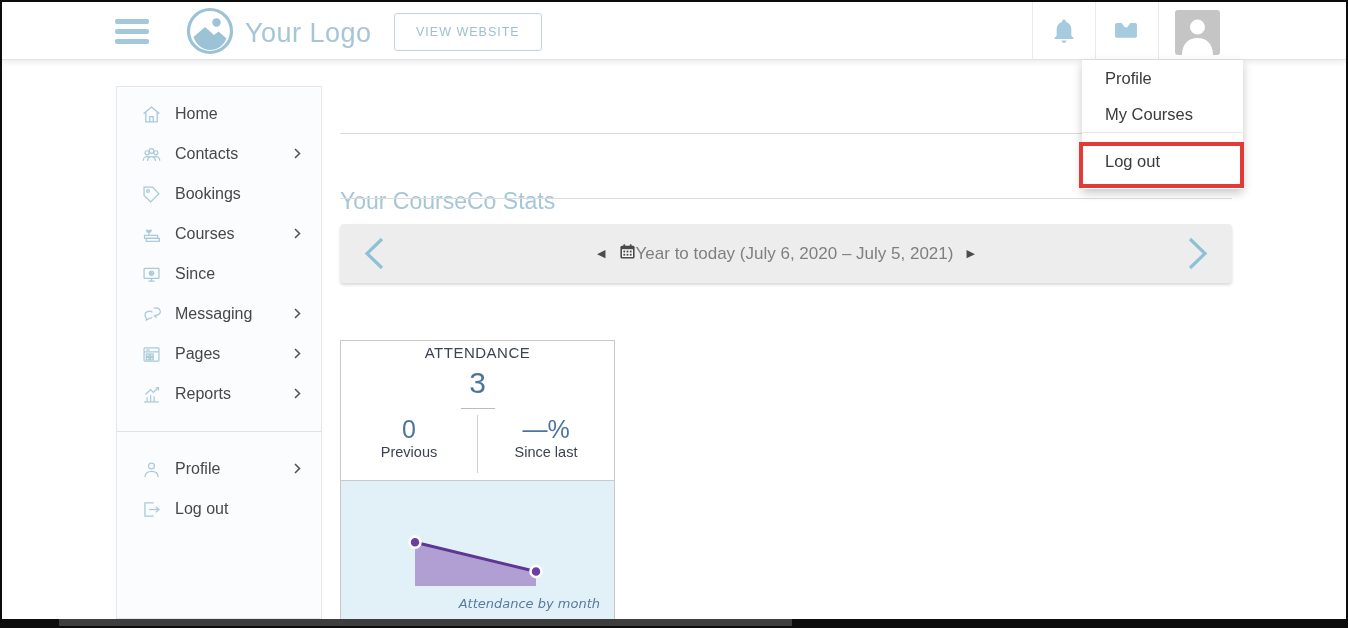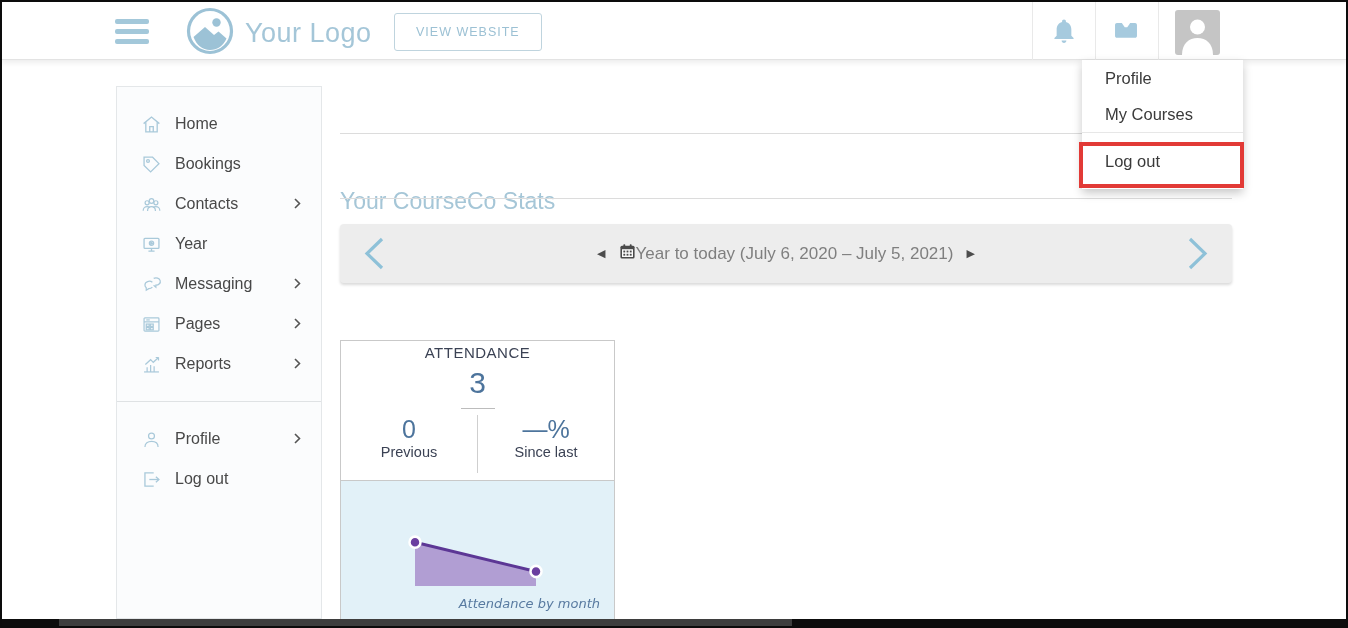--- a/index.html
+++ b/index.html
@@ -38,21 +38,21 @@
     font-size:16.5px; color:#3a3a3a; cursor:pointer; }
   .user-menu .menu-divider{ height:1px; background:#e7e7e7; }
   .user-menu .mi.logout{ height:56px; }
   .annotation-box{
     position:absolute; left:1077px; top:140px; width:165px; height:46px;
     border:4px solid #e23a36; z-index:60; pointer-events:none;
   }
   
   .sidebar{
     position:absolute; left:114px; top:84px; width:206px; bottom:7px;
-    background:#fbfcfd; border:1px solid #e4e7e9; z-index:5; padding-top:17px;
+    background:#fbfcfd; border:1px solid #e4e7e9; z-index:5; padding-top:7px;
   }
   .side-item{ height:40px; display:flex; align-items:center; padding-left:24px; cursor:pointer; }
   .side-item .s-icon{ width:21px; height:21px; margin-right:13px; flex:0 0 21px; }
   .side-item .s-label{ font-size:16px; color:#484848; }
   .side-item .s-chev{ margin-left:auto; margin-right:20px; }
   .side-divider{ height:1px; background:#dfe2e4; margin-top:17px; margin-bottom:17px; }
   
   .page-title{ position:absolute; left:338px; top:80px; font-size:29px; font-weight:bold; color:#8fbad1; }
   .rule{ position:absolute; left:338px; width:892px; height:1px; background:#dcdcdc; }
   .rule1{ top:131px; } .rule2{ top:196px; }
@@ -156,58 +156,73 @@
             <path d="M3 11 L12 3.5 L21 11"></path>
             <path d="M5.5 9.5 V20.5 H18.5 V9.5"></path>
             <path d="M10 20.5 V14.5 H14 V20.5"></path>
           </svg>
       </span>
       <span class="s-label">Home</span>
     </div>
 
     <div class="side-item">
       <span class="s-icon">
-        <svg viewBox="0 0 24 24" fill="none" stroke="#a9c9da" stroke-width="1.5">
-            <path d="M13 3.5 L20.5 11 L11 20.5 L3.5 13 L3.5 3.5 Z"></path>
-            <circle cx="8" cy="8" r="1.6"></circle>
-          </svg>
-      </span>
-      <span class="s-label">Bookings</span>
-    </div>
-
-    <div class="side-item">
-      <span class="s-icon">
         <svg viewBox="0 0 24 24" fill="none" stroke="#a9c9da" stroke-width="1.4">
             <circle cx="7" cy="10" r="2.3"></circle>
             <circle cx="17" cy="10" r="2.3"></circle>
             <circle cx="12" cy="8" r="2.6"></circle>
             <path d="M2.5 19 c0-3 2-4.5 4.5-4.5 1.3 0 2.4.4 3.2 1.1"></path>
             <path d="M21.5 19 c0-3-2-4.5-4.5-4.5-1.3 0-2.4.4-3.2 1.1"></path>
             <path d="M7.5 19.5 c0-3.2 2-5 4.5-5 s4.5 1.8 4.5 5"></path>
           </svg>
       </span>
       <span class="s-label">Contacts</span>
       <span class="s-chev">
         <svg width="7" height="11" viewBox="0 0 7 11" fill="none" stroke="#555" stroke-width="1.6">
             <path d="M1 1 L5.5 5.5 L1 10"></path>
           </svg>
       </span>
     </div>
 
+    <div class="side-item">
+      <span class="s-icon">
+        <svg viewBox="0 0 24 24" fill="none" stroke="#a9c9da" stroke-width="1.5">
+            <path d="M13 3.5 L20.5 11 L11 20.5 L3.5 13 L3.5 3.5 Z"></path>
+            <circle cx="8" cy="8" r="1.6"></circle>
+          </svg>
+      </span>
+      <span class="s-label">Bookings</span>
+    </div>
+
+    <div class="side-item">
+      <span class="s-icon">
+        <svg viewBox="0 0 24 24" fill="none" stroke="#a9c9da" stroke-width="1.4">
+            <rect x="4" y="13" width="15" height="3.4"></rect>
+            <rect x="6" y="16.4" width="15" height="3.4"></rect>
+            <path d="M9 13 V9.5 c1.5 0 2.5-1 2.5-2.5 -1.5 0-2.5 1-2.5 2.5 0-1.5-1-2.5-2.5-2.5 0 1.5 1 2.5 2.5 2.5"></path>
+          </svg>
+      </span>
+      <span class="s-label">Courses</span>
+      <span class="s-chev">
+        <svg width="7" height="11" viewBox="0 0 7 11" fill="none" stroke="#555" stroke-width="1.6">
+            <path d="M1 1 L5.5 5.5 L1 10"></path>
+          </svg>
+      </span>
+    </div>
 
     <div class="side-item">
       <span class="s-icon">
         <svg viewBox="0 0 24 24" fill="none" stroke="#a9c9da" stroke-width="1.5">
             <rect x="3.5" y="5" width="17" height="11.5" rx="1"></rect>
             <path d="M12 16.5 V19.5 M8.5 19.5 H15.5"></path>
             <circle cx="12" cy="10.5" r="2.4"></circle>
             <path d="M11.2 9.5 L13.2 10.7 L11.2 11.9 Z"></path>
           </svg>
       </span>
-      <span class="s-label">Year</span>
+      <span class="s-label">Since</span>
     </div>
 
     <div class="side-item">
       <span class="s-icon">
         <svg viewBox="0 0 24 24" fill="none" stroke="#a9c9da" stroke-width="1.4">
             <path d="M14.5 5 a5 4.2 0 1 1 2.5 7.8 l0 2.2 -2.6-2.2"></path>
             <path d="M13 9.5 a5 4.2 0 0 0-8.5 3 c0 1.3.6 2.4 1.5 3.2 L6 18.5 l2.8-1.8 a5.5 5.5 0 0 0 4.2-1.7"></path>
           </svg>
       </span>
       <span class="s-label">Messaging</span>

